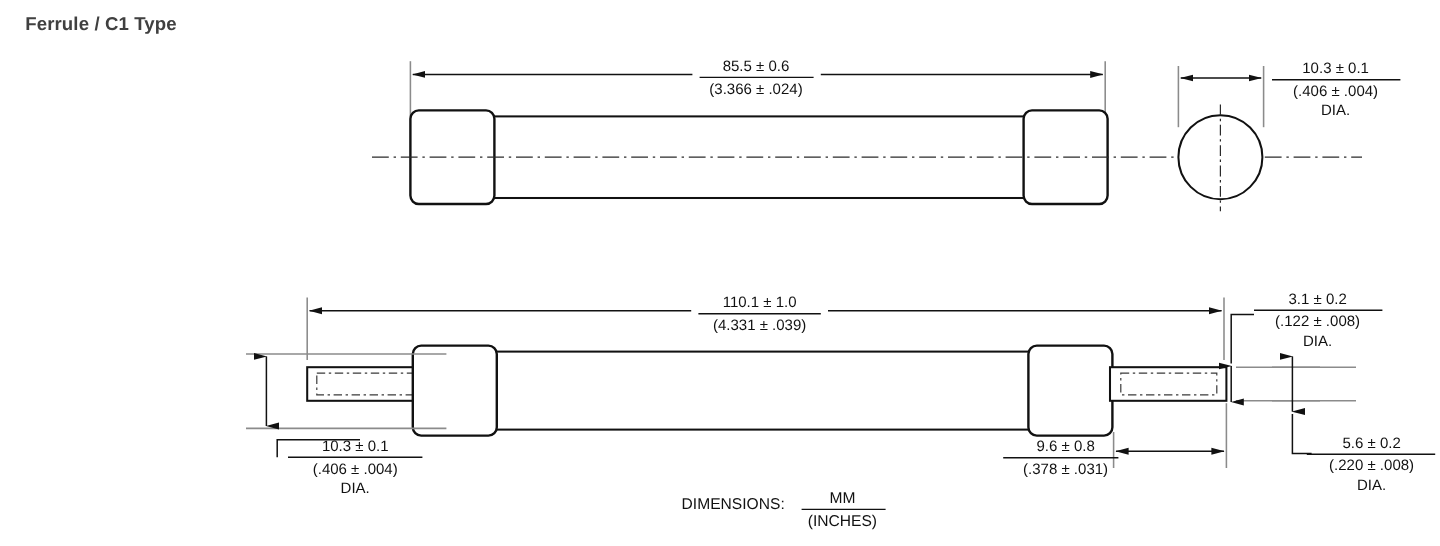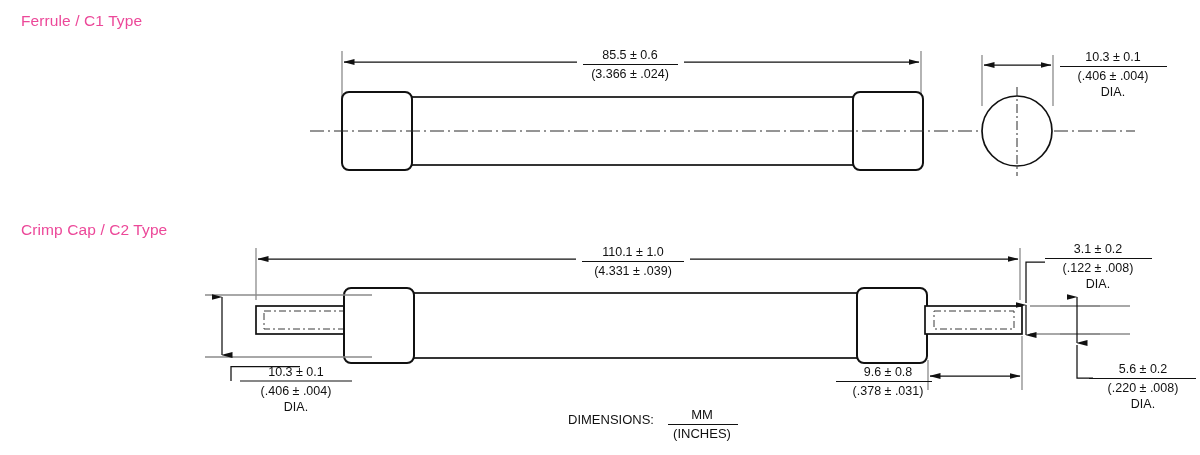--- a/index.html
+++ b/index.html
@@ -15,24 +15,24 @@
     position: relative;
     overflow: hidden;
   }
   .sheet {
     position: absolute;
     inset: 0;
   }
   .section-title {
     position: absolute;
     font-family: "Liberation Sans", sans-serif;
-    font-weight: normal;
+    font-weight: bold;
     font-size: 15.5px;
     letter-spacing: 0.1px;
-    color: #ec4899;
+    color: #404040;
     white-space: nowrap;
   }
   #title-c1 { left: 21px; top: 12px; }
   #title-c2 { left: 21px; top: 221px; }
 
   svg.drawing {
     position: absolute;
     left: 0;
     top: 0;
     width: 1200px;
@@ -103,21 +103,20 @@
     fill: #111111;
   }
 </style>
 </head>
 <body>
 
 <div class="sheet">
 
   <div class="section-title" id="title-c1">Ferrule / C1 Type</div>
 
-  <div class="section-title" id="title-c2">Crimp Cap / C2 Type</div>
 
   <svg class="drawing" viewBox="0 0 1200 455" xmlns="http://www.w3.org/2000/svg">
 
     <defs>
       <marker id="arrL" markerWidth="11" markerHeight="8" refX="0.5" refY="4" orient="auto" markerUnits="userSpaceOnUse">
         <path d="M0,4 L11,1.1 L11,6.9 Z" class="arrowhead"></path>
       </marker>
       <marker id="arrR" markerWidth="11" markerHeight="8" refX="10.5" refY="4" orient="auto" markerUnits="userSpaceOnUse">
         <path d="M11,4 L0,1.1 L0,6.9 Z" class="arrowhead"></path>
       </marker>

